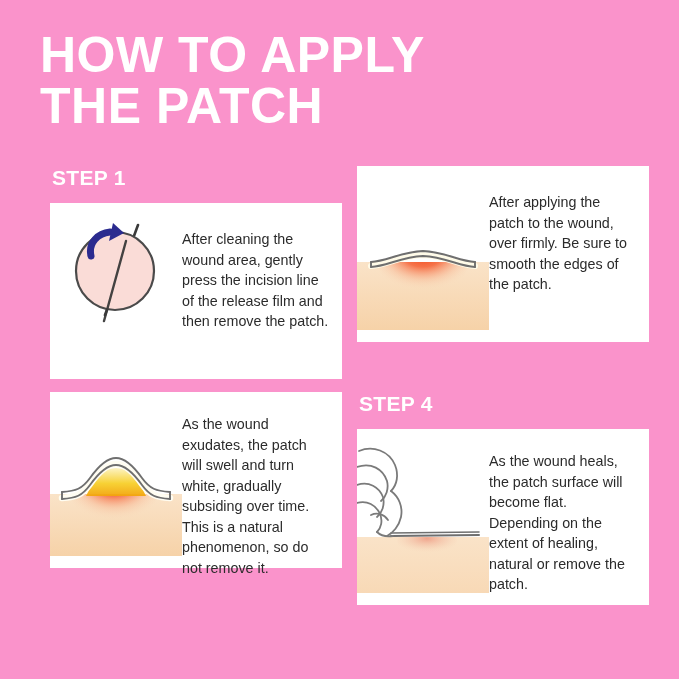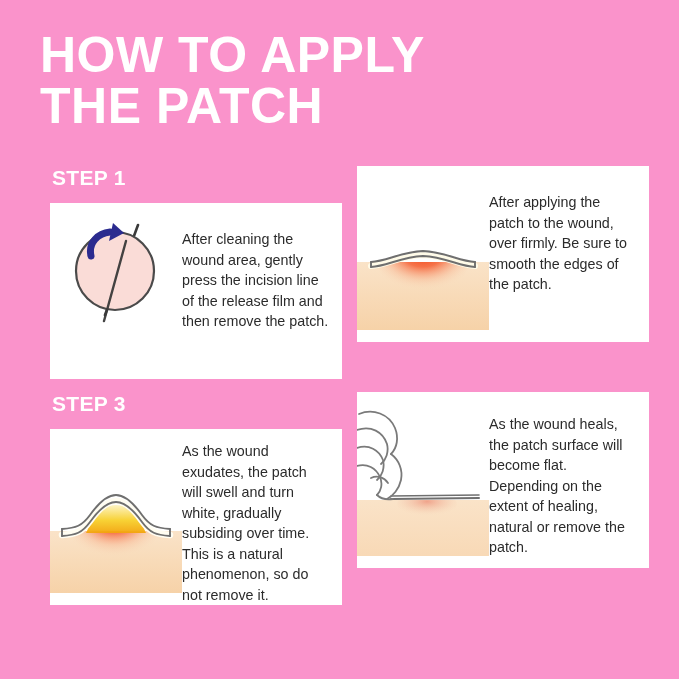--- a/index.html
+++ b/index.html
@@ -71,21 +71,21 @@
   }
   .card {
     background: #ffffff;
     width: 292px;
     box-sizing: border-box;
     display: flex;
     align-items: flex-start;
     padding: 0;
   }
   .card.top { height: 176px; }
-  .card.bottom { height: 176px; align-items: center; }
+  .card.bottom { height: 176px; }
 
   .figure {
     width: 132px;
     flex: 0 0 132px;
     height: 100%;
     position: relative;
     overflow: hidden;
   }
   .figure svg { display: block; }
 
@@ -167,21 +167,20 @@
             </svg>
           </div>
           <div class="card-text">After applying the patch to the wound, over firmly. Be sure to smooth the edges of the patch.</div>
         </div>
       </div>
     </div>
 
     <div class="row">
 
       <div class="col">
-        <div class="step-label">STEP 3</div>
         <div class="card bottom">
           <div class="figure">
             <svg width="132" height="176" viewBox="0 0 132 176" xmlns="http://www.w3.org/2000/svg">
               <defs>
                 <radialGradient id="inflame3" cx="50%" cy="22%" r="64%">
                   <stop offset="0%" stop-color="#f22f00" stop-opacity="0.95"></stop>
                   <stop offset="36%" stop-color="#f4481a" stop-opacity="0.75"></stop>
                   <stop offset="70%" stop-color="#f7a07a" stop-opacity="0.30"></stop>
                   <stop offset="100%" stop-color="#f8dcbe" stop-opacity="0"></stop>
                 </radialGradient>
@@ -212,20 +211,21 @@
               <path d="M12 100 C 26 99, 32 97, 40 86 C 50 72, 58 66, 66 66 C 74 66, 82 72, 92 86 C 100 97, 106 99, 120 100" fill="none" stroke="#6f6f6f" stroke-width="1.9" stroke-linecap="round"></path>
               <path d="M12 100 L 12 107" stroke="#6f6f6f" stroke-width="1.9" stroke-linecap="round"></path>
               <path d="M120 100 L 120 107" stroke="#6f6f6f" stroke-width="1.9" stroke-linecap="round"></path>
             </svg>
           </div>
           <div class="card-text">As the wound exudates, the patch will swell and turn white, gradually subsiding over time. This is a natural phenomenon, so do not remove it.</div>
         </div>
       </div>
 
       <div class="col">
+        <div class="step-label">STEP 4</div>
         <div class="card bottom">
           <div class="figure">
             <svg width="132" height="176" viewBox="0 0 132 176" xmlns="http://www.w3.org/2000/svg">
               <defs>
                 <linearGradient id="skin4" x1="0" y1="0" x2="0" y2="1">
                   <stop offset="0%" stop-color="#fae3c8"></stop>
                   <stop offset="100%" stop-color="#f8d9b6"></stop>
                 </linearGradient>
                 <radialGradient id="inflame4" cx="50%" cy="40%" r="60%">
                   <stop offset="0%" stop-color="#e8705a" stop-opacity="0.55"></stop>

